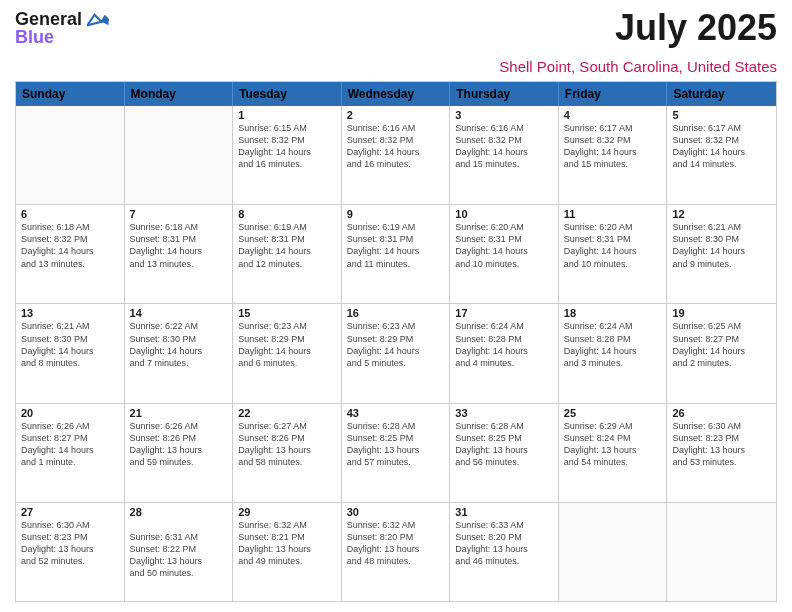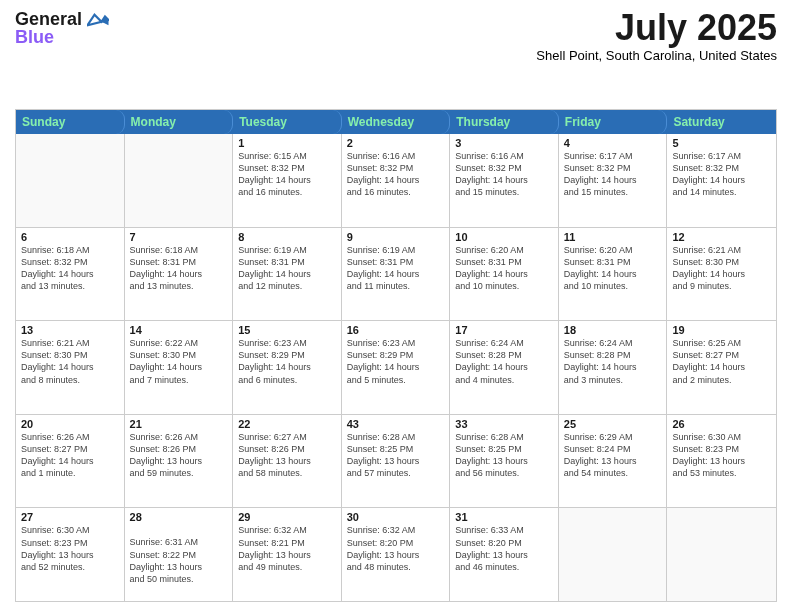--- a/index.html
+++ b/index.html
@@ -9,21 +9,20 @@
       width: 792px;
       height: 612px;
       overflow: hidden;
     }
     .page {
       width: 792px;
       height: 612px;
       padding: 10px 15px;
       display: flex;
       flex-direction: column;
-      gap: 40px;
     }
     .header {
       display: flex;
       justify-content: space-between;
       align-items: flex-start;
       margin-bottom: 6px;
     }
     .logo {
       display: flex;
       align-items: center;
@@ -42,43 +41,42 @@
     .title-section {
       text-align: right;
     }
     .month-title {
       font-size: 36px;
       font-weight: bold;
       color: #1a1a1a;
       line-height: 1;
     }
     .location-title {
-      font-size: 13px;
-      color: #000000;
-      margin-top: 2px;
+      font-size: 15px;
+      color: #be185d;
+      margin-top: 12px;
     }
     .calendar {
       flex: 1;
       display: flex;
       flex-direction: column;
       border: 1px solid #ccc;
     }
     .cal-header {
       display: grid;
       grid-template-columns: repeat(7, 1fr);
       background: #2a6db5;
     }
     .cal-header-cell {
-      color: #86efac;
+      color: #000000;
       font-size: 12px;
       font-weight: bold;
       padding: 5px 6px;
       text-align: left;
       border-right: 1px solid #4a8dd5;
-      border-radius: 9px;
     }
     .cal-header-cell:last-child { border-right: none; }
     .cal-body {
       flex: 1;
       display: flex;
       flex-direction: column;
     }
     .cal-row {
       display: grid;
       grid-template-columns: repeat(7, 1fr);

